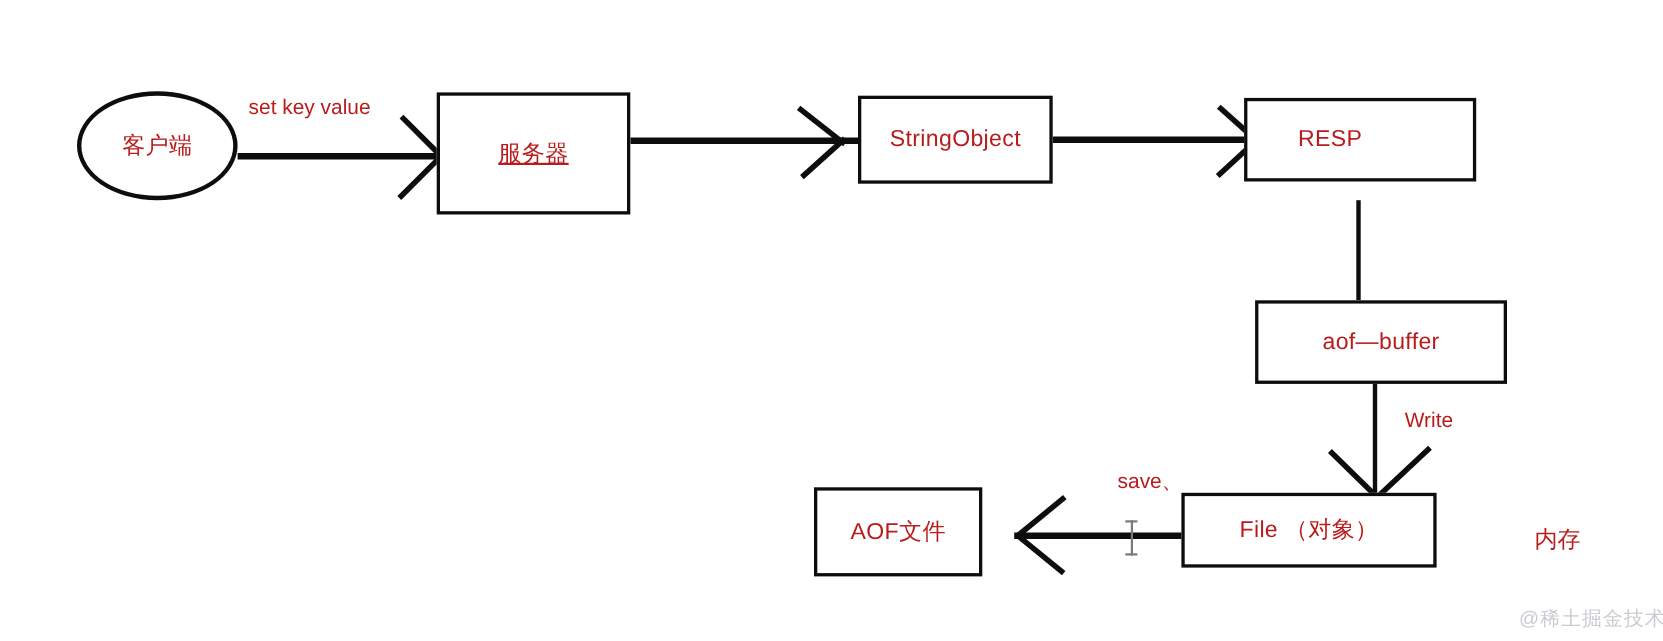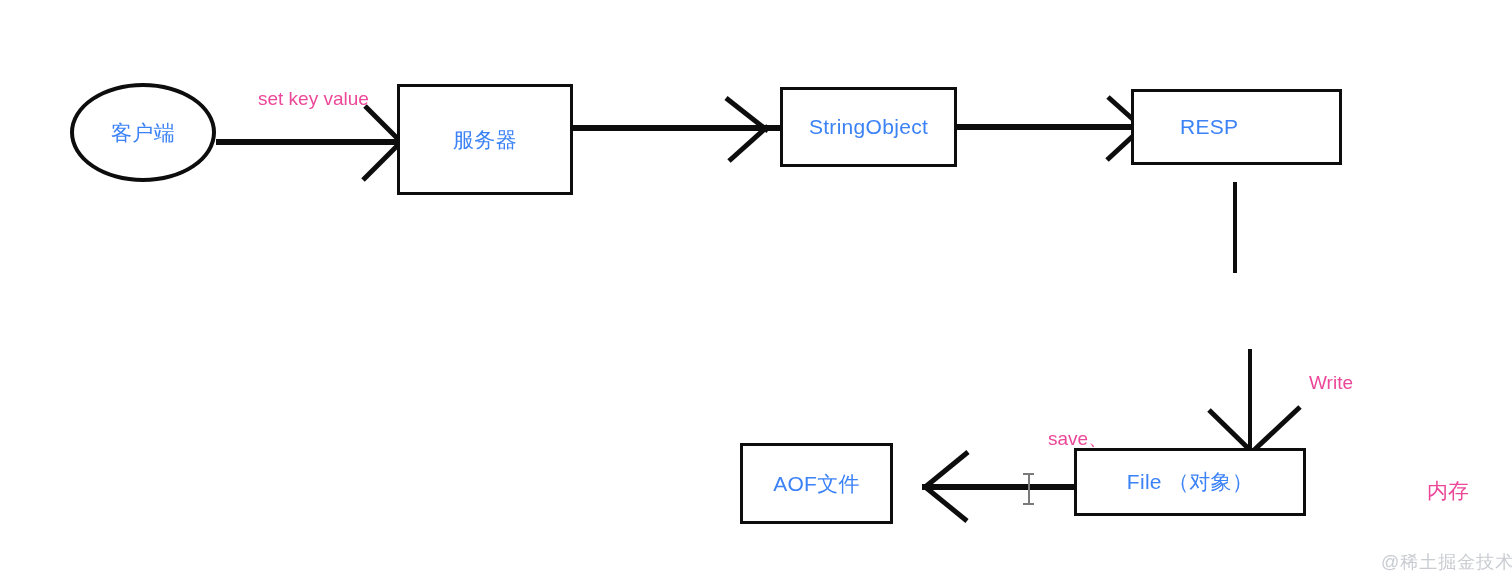--- a/index.html
+++ b/index.html
@@ -22,41 +22,40 @@
   }
   
   .node {
     position: absolute;
     border: 3px solid #0d0d0d;
     background: #ffffff;
     display: flex;
     align-items: center;
     justify-content: center;
     font-size: 21px;
-    color: #3b82f6;
+    color: #b91c1c;
     letter-spacing: 0.3px;
     line-height: 1.1;
     white-space: nowrap;
   }
   .node.ellipse {
     border-radius: 50%;
     border-width: 4px;
   }
   .node.left-text {
     justify-content: flex-start;
     padding-left: 46px;
   }
   
   .label {
     position: absolute;
     font-size: 19px;
-    color: #ec4899;
+    color: #b91c1c;
     white-space: nowrap;
     line-height: 1.2;
-    margin-left: 32px;
   }
   .label.cjk { font-size: 21px; text-align: center; }
   
   #wires {
     position: absolute;
     left: 0;
     top: 0;
     width: 1512px;
     height: 583px;
     pointer-events: none;
@@ -131,32 +130,35 @@
       <line class="thick" x1="1141" y1="487" x2="922" y2="487"></line>
       <line class="med" x1="968" y1="452" x2="924" y2="488"></line>
       <line class="med" x1="924" y1="486" x2="967" y2="521"></line>
     </g>
   </svg>
 
   <div class="node ellipse" style="left:70px; top:83px; width:146px; height:99px;">
     <span>客户端</span>
   </div>
 
-  <div class="node" style="left:397px; top:84px; width:176px; height:111px;">
+  <div class="node" style="left:397px; top:84px; width:176px; height:111px;text-decoration:underline;">
     <span>服务器</span>
   </div>
 
   <div class="node" style="left:780px; top:87px; width:177px; height:80px;">
     <span>StringObject</span>
   </div>
 
   <div class="node left-text" style="left:1131px; top:89px; width:211px; height:76px;">
     <span>RESP</span>
   </div>
 
+  <div class="node" style="left:1141px; top:273px; width:229px; height:76px;">
+    <span>aof—buffer</span>
+  </div>
 
   <div class="node" style="left:1074px; top:448px; width:232px; height:68px;">
     <span>File （对象）</span>
   </div>
 
   <div class="node" style="left:740px; top:443px; width:153px; height:81px;">
     <span>AOF文件</span>
   </div>
 
   <div class="label" style="left:226px; top:88px;">set key value</div>

